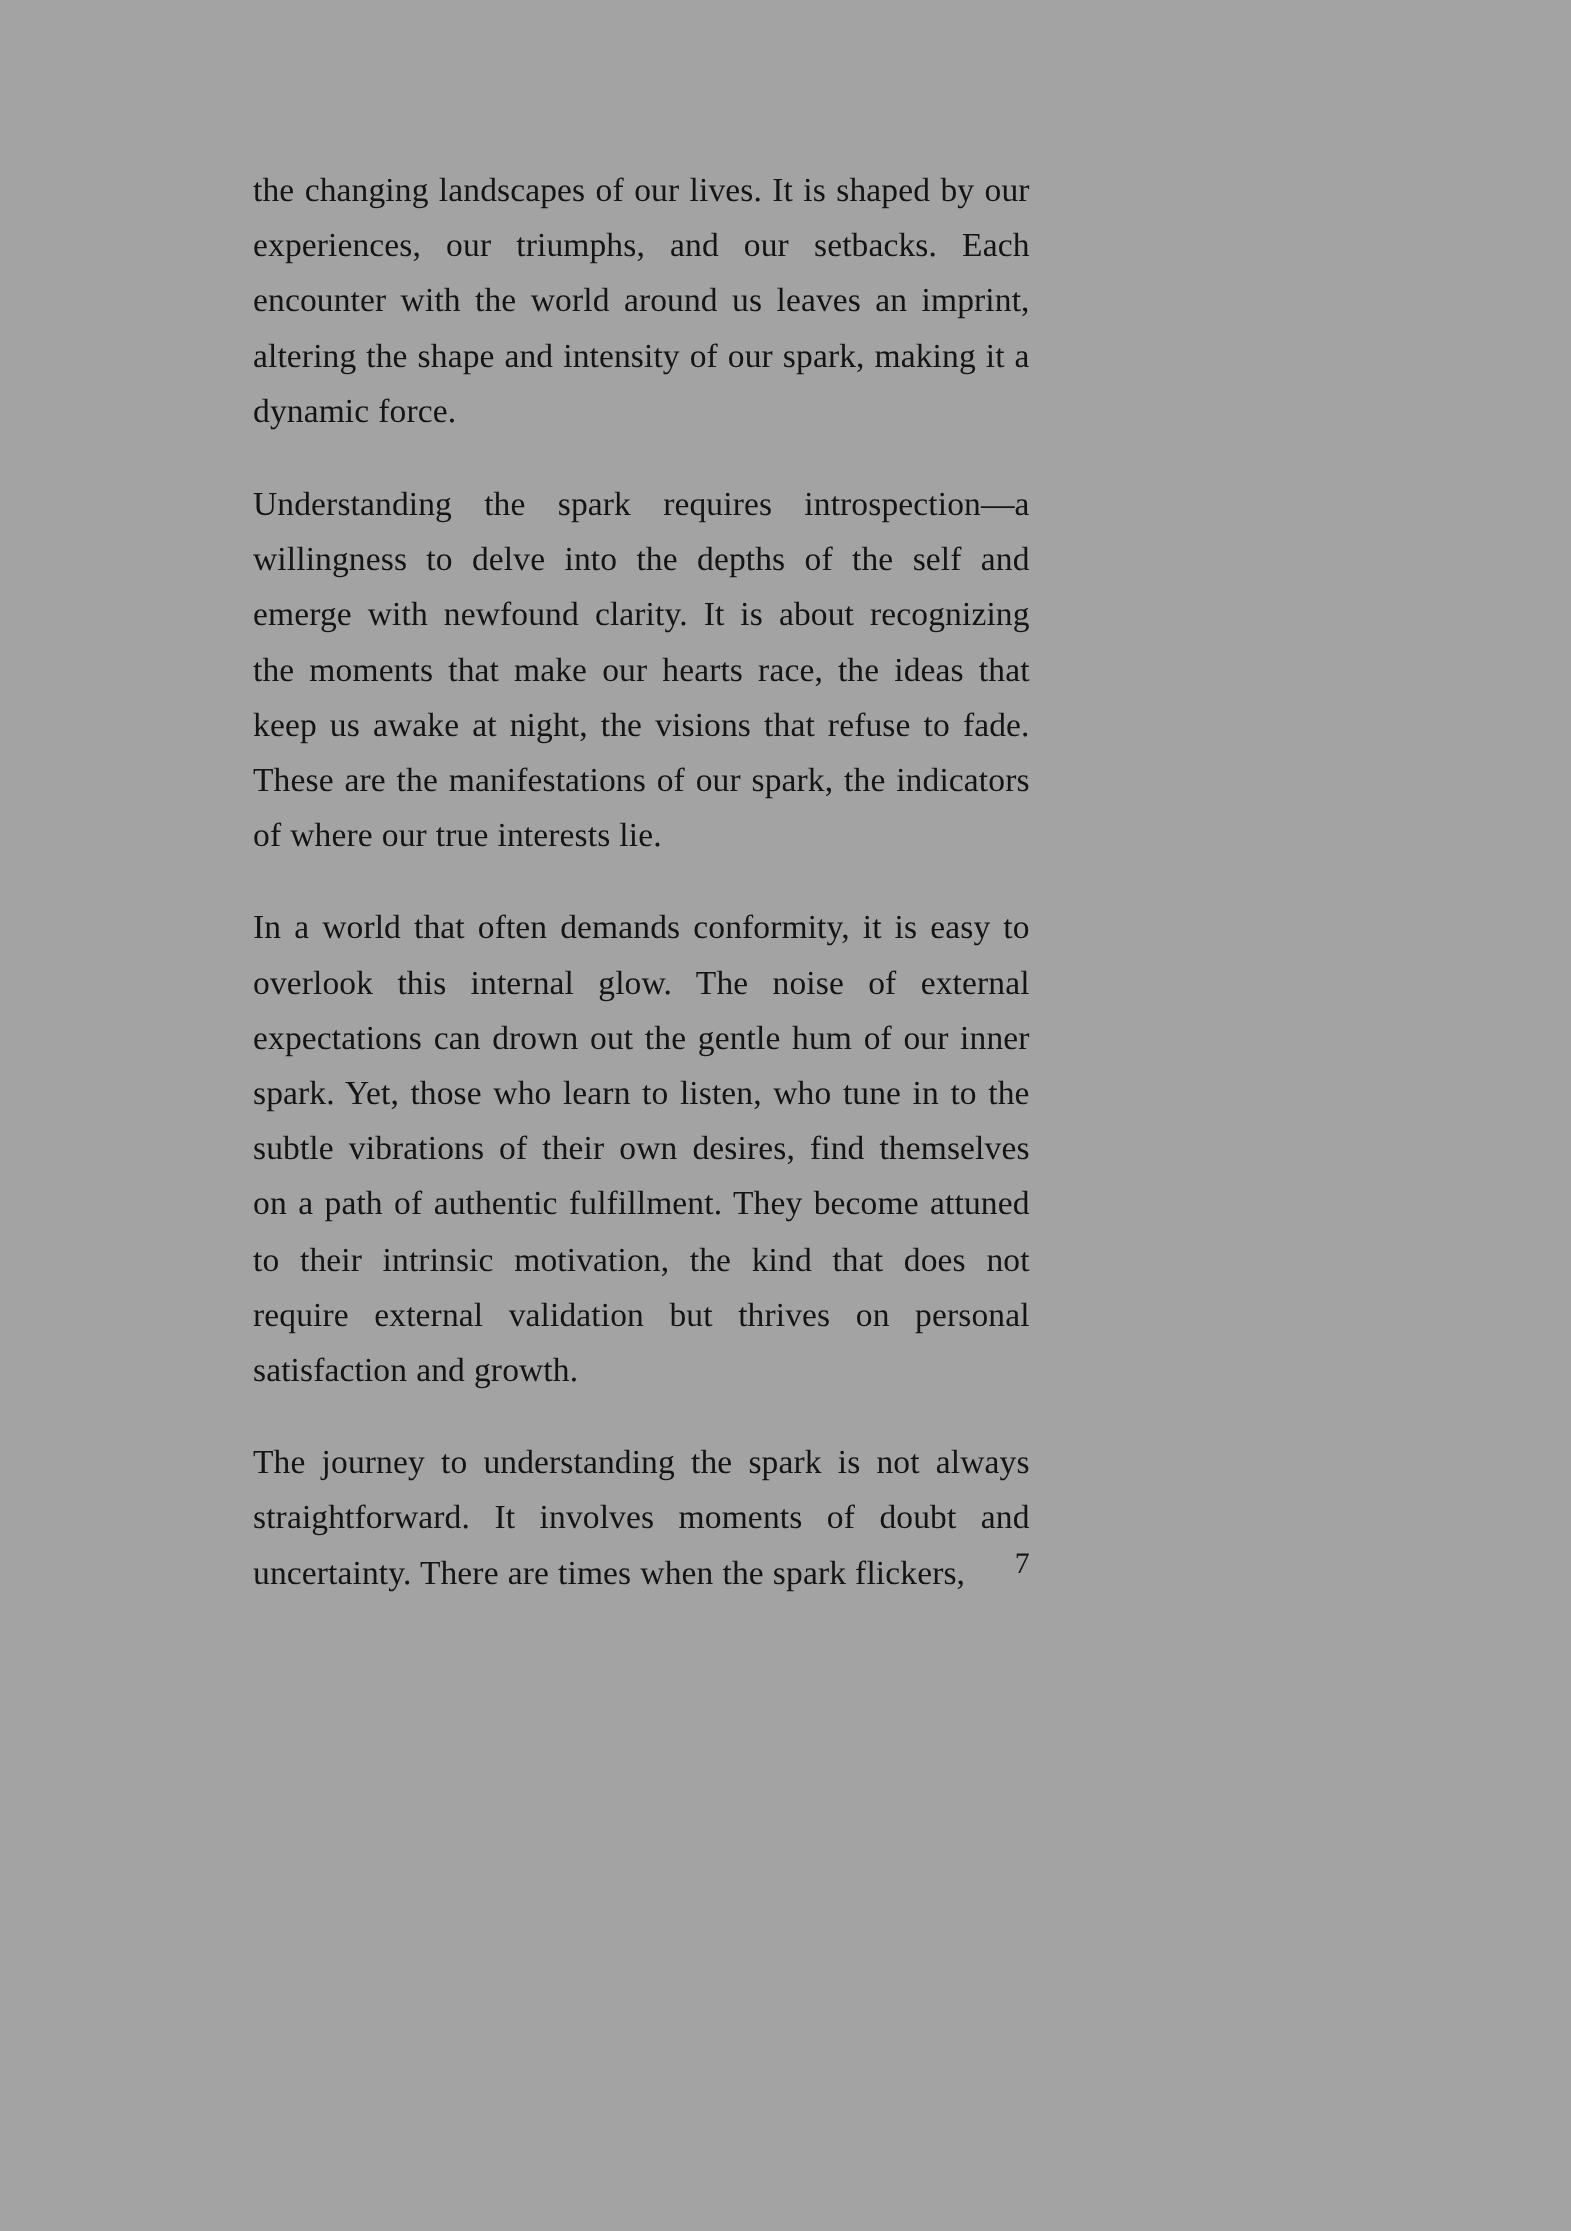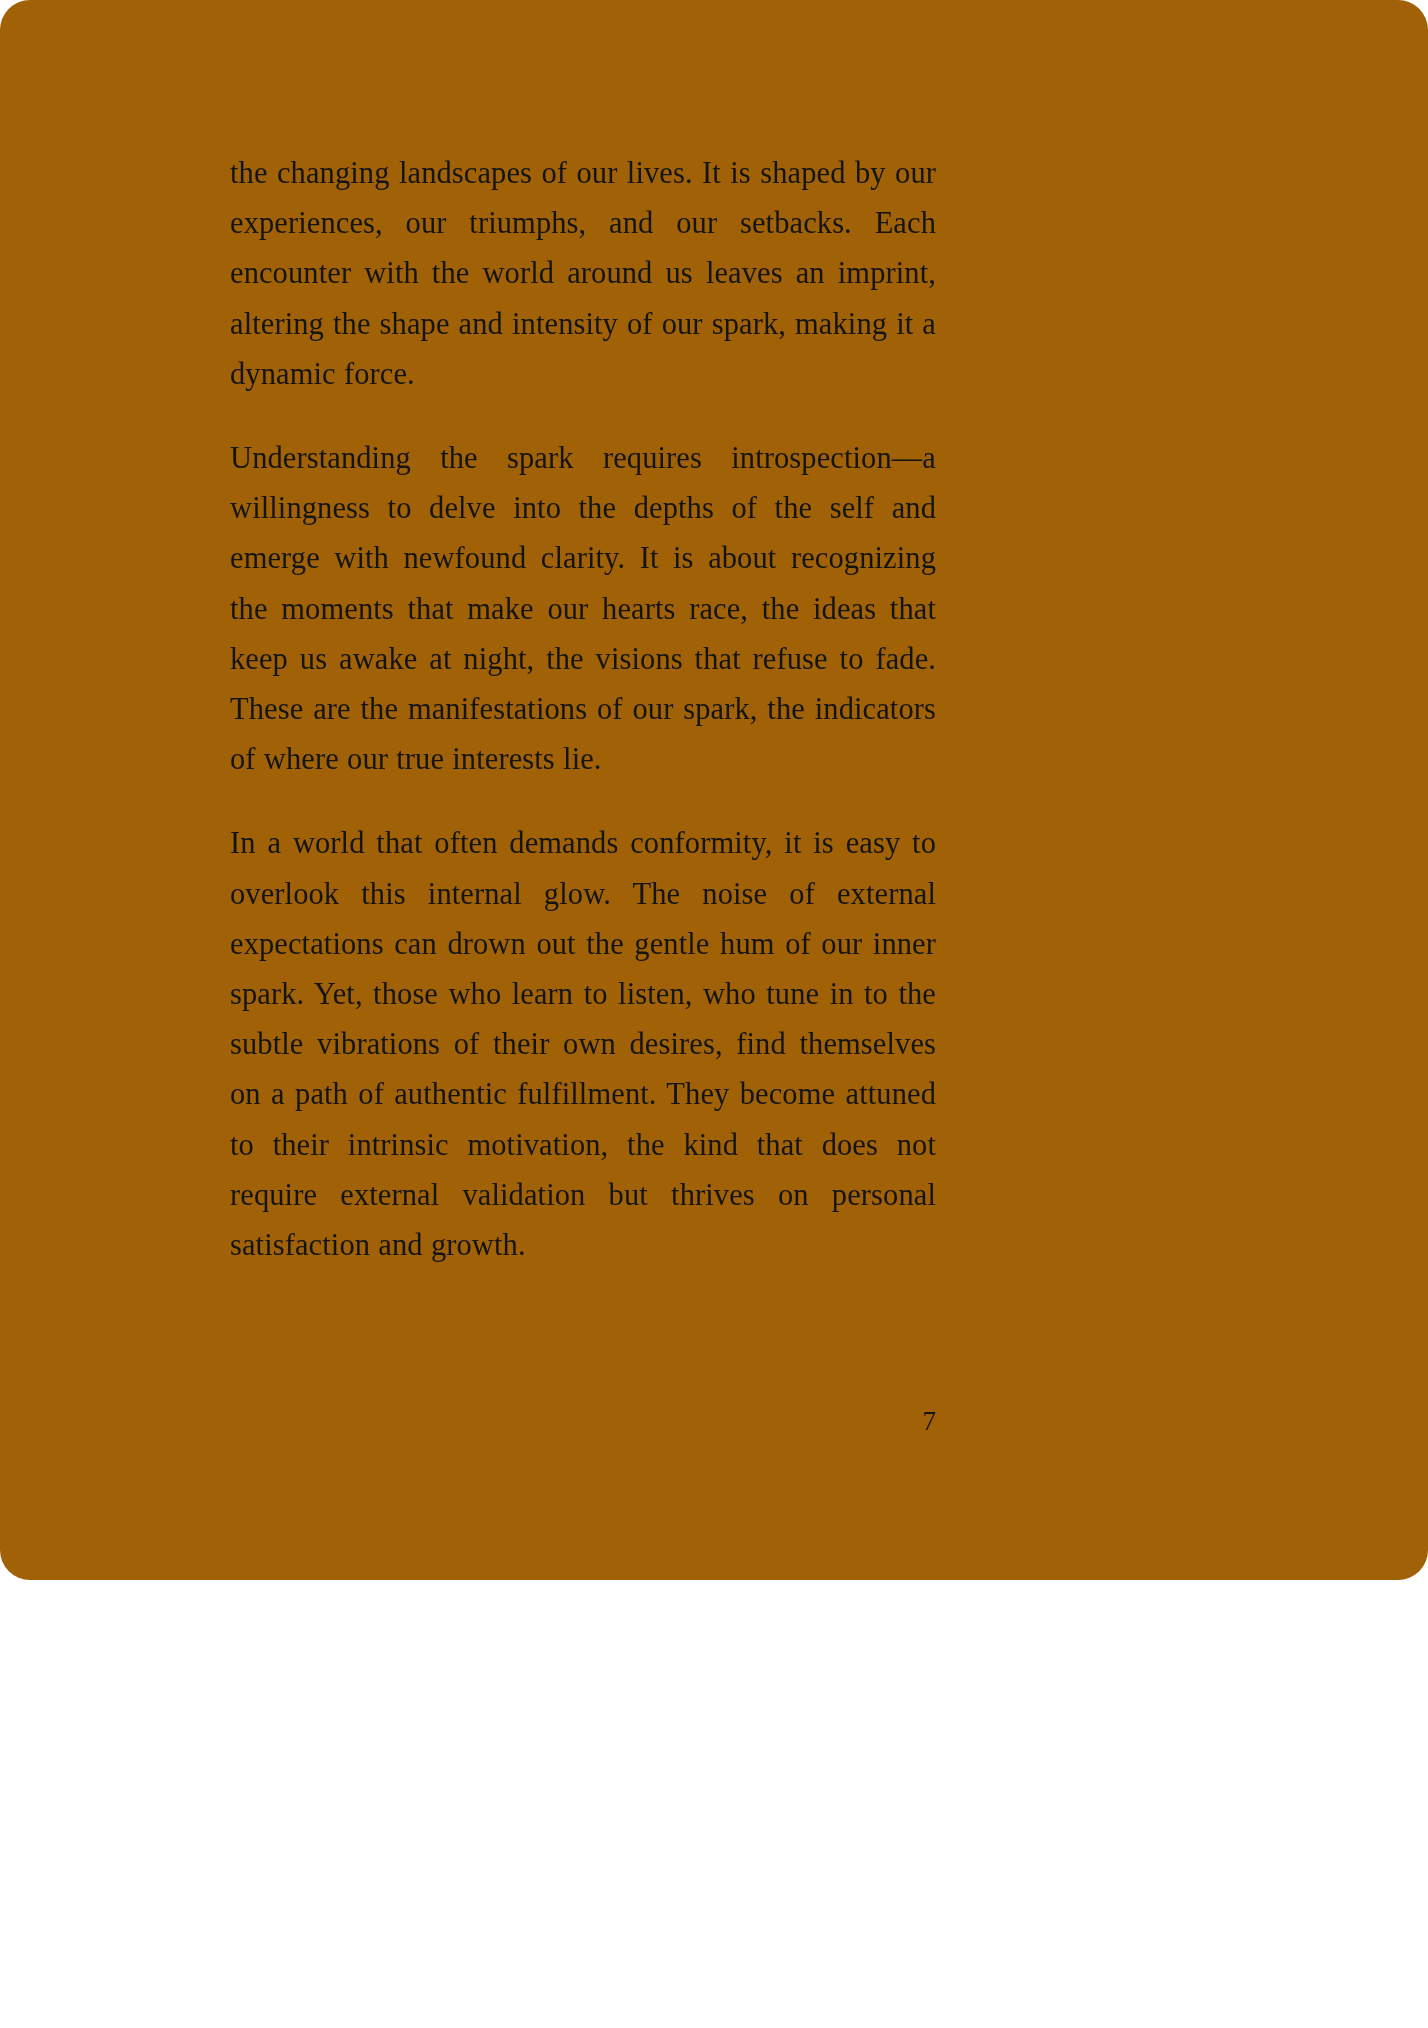--- a/index.html
+++ b/index.html
@@ -10,25 +10,24 @@
   body {
     width: 1428px;
     height: 2028px;
     font-family: "Liberation Serif", "DejaVu Serif", serif;
     color: #141414;
     -webkit-font-smoothing: antialiased;
   }
   .page {
     position: relative;
     width: 1428px;
-    height: 1580px;
-    background: #a16207;
+    height: 2028px;
+    background: #a3a3a3;
     box-sizing: border-box;
     overflow: hidden;
-    border-radius: 30px;
   }
   .text-column {
     position: absolute;
     left: 230px;
     top: 148px;
     width: 706px;
   }
   .para {
     margin: 0 0 34px 0;
     font-size: 30.5px;
@@ -66,18 +65,19 @@
 <div class="page">
 
   <div class="text-column">
 
     <p class="para">the changing landscapes of our lives. It is shaped by our experiences, our triumphs, and our setbacks. Each encounter with the world around us leaves an imprint, altering the shape and intensity of our spark, making it a dynamic force.</p>
 
     <p class="para">Understanding the spark requires introspection—a willingness to delve into the depths of the self and emerge with newfound clarity. It is about recognizing the moments that make our hearts race, the ideas that keep us awake at night, the visions that refuse to fade. These are the manifestations of our spark, the indicators of where our true interests lie.</p>
 
     <p class="para">In a world that often demands conformity, it is easy to overlook this internal glow. The noise of external expectations can drown out the gentle hum of our inner spark. Yet, those who learn to listen, who tune in to the subtle vibrations of their own desires, find themselves on a path of authentic fulfillment. They become attuned to their intrinsic motivation, the kind that does not require external validation but thrives on personal satisfaction and growth.</p>
 
+    <p class="para tail">The journey to understanding the spark is not always straightforward. It involves moments of doubt and uncertainty. There are times when the spark flickers,</p>
 
   </div>
 
   <div class="page-number">7</div>
 
 </div>
 
 </body></html>

